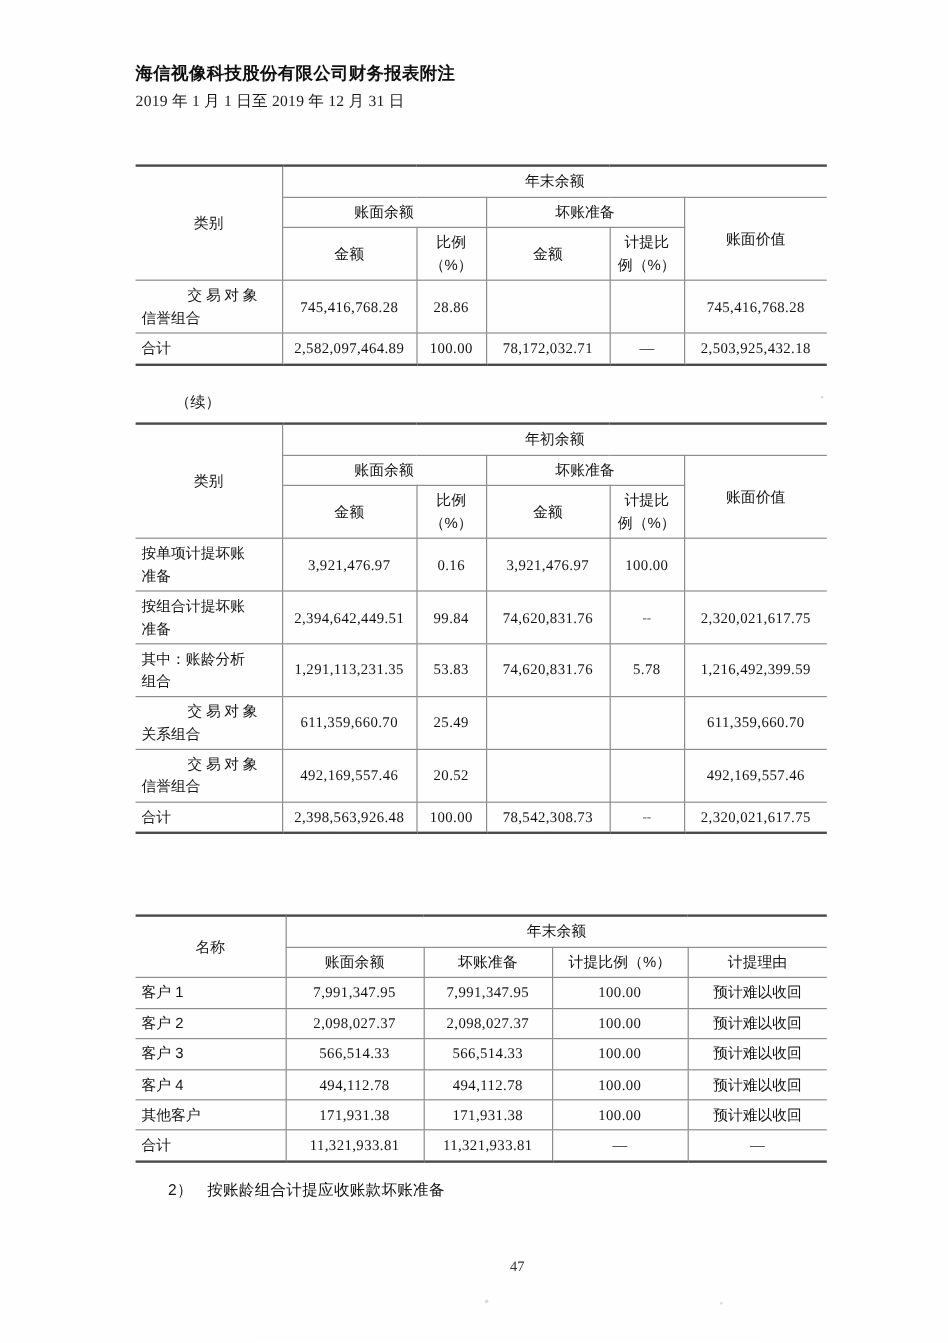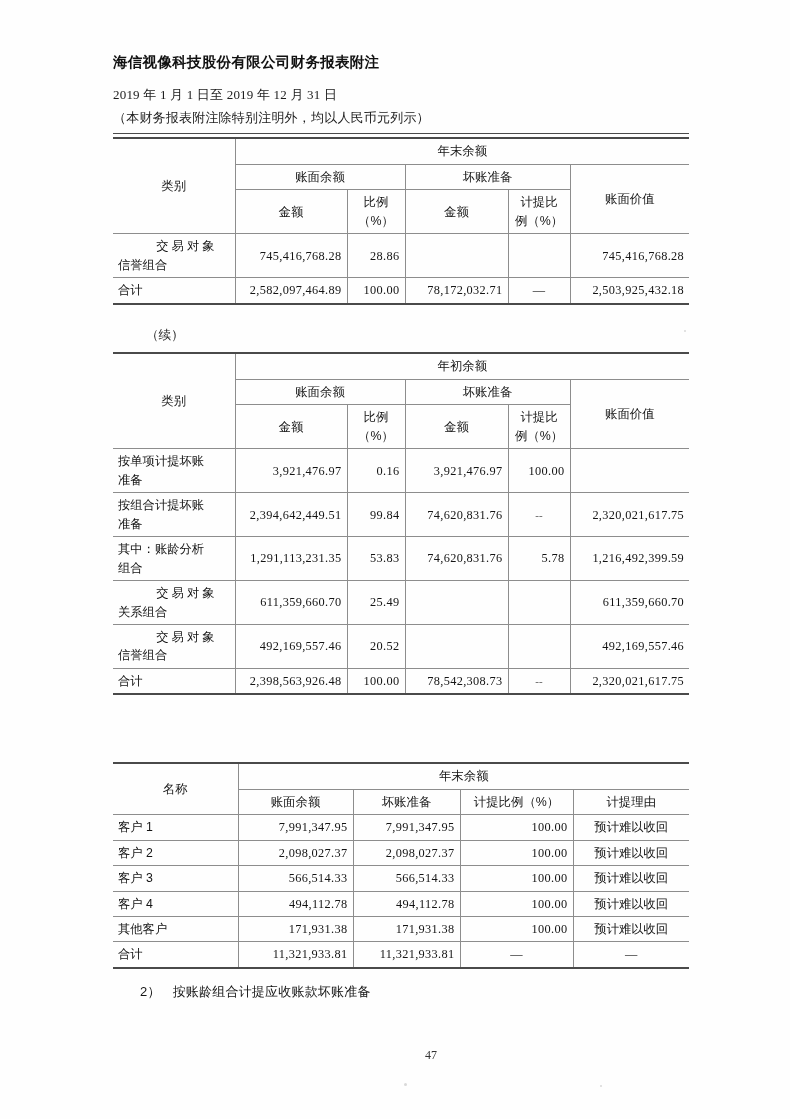--- a/index.html
+++ b/index.html
@@ -42,21 +42,20 @@
     font-size: 14.5px;
     letter-spacing: 0.3px;
     color: #111;
     line-height: 1.45;
   }
   .hdr-line2 {
     font-size: 13px;
     line-height: 1.75;
     color: #1b1b1b;
     letter-spacing: 0.2px;
-    margin-top: 11px;
   }
   .hdr-line3 {
     font-size: 13px;
     line-height: 1.75;
     color: #1b1b1b;
     letter-spacing: 0.2px;
     border-bottom: 1.6px solid #4a4a4a;
     padding-bottom: 3px;
     display: block;
     width: 576px;
@@ -90,21 +89,21 @@
   
   table.fin tr > td:first-child,
   table.fin tr > th:first-child { border-left: none; }
   table.fin tr > td:last-child,
   table.fin tr > th:last-child { border-right: none; }
 
   .c { text-align: center; }
   .bold { font-weight: bold; }
   .hcell { text-align: center; font-weight: bold; font-family: "Liberation Sans","DejaVu Sans",sans-serif; font-size: 12.4px; }
   .num {
-    text-align: right;
+    text-align: center;
     padding-right: 9px;
     font-family: "Liberation Serif","DejaVu Serif",serif;
     letter-spacing: 0.35px;
     white-space: nowrap;
   }
   .num.ctr { text-align: center; padding-right: 5px; }
   .cat {
     font-family: "Liberation Sans","DejaVu Sans",sans-serif;
     font-size: 12.3px;
     text-align: left;
@@ -159,21 +158,20 @@
 </style>
 </head>
 <body>
 
 <div class="page">
   <div class="sheet"></div>
 
   <div class="hdr">
     <div class="hdr-title">海信视像科技股份有限公司财务报表附注</div>
     <div class="hdr-line2">2019 年 1 月 1 日至 2019 年 12 月 31 日</div>
-    <div class="hdr-line3">（本财务报表附注除特别注明外，均以人民币元列示）</div>
   </div>
 
   <table class="fin" id="t1" style="left:113px; top:137px; width:576px;">
     <colgroup>
       <col style="width:122px">
         <col style="width:112px">
         <col style="width:58px">
       <col style="width:103px">
         <col style="width:62px">
         <col style="width:119px">

